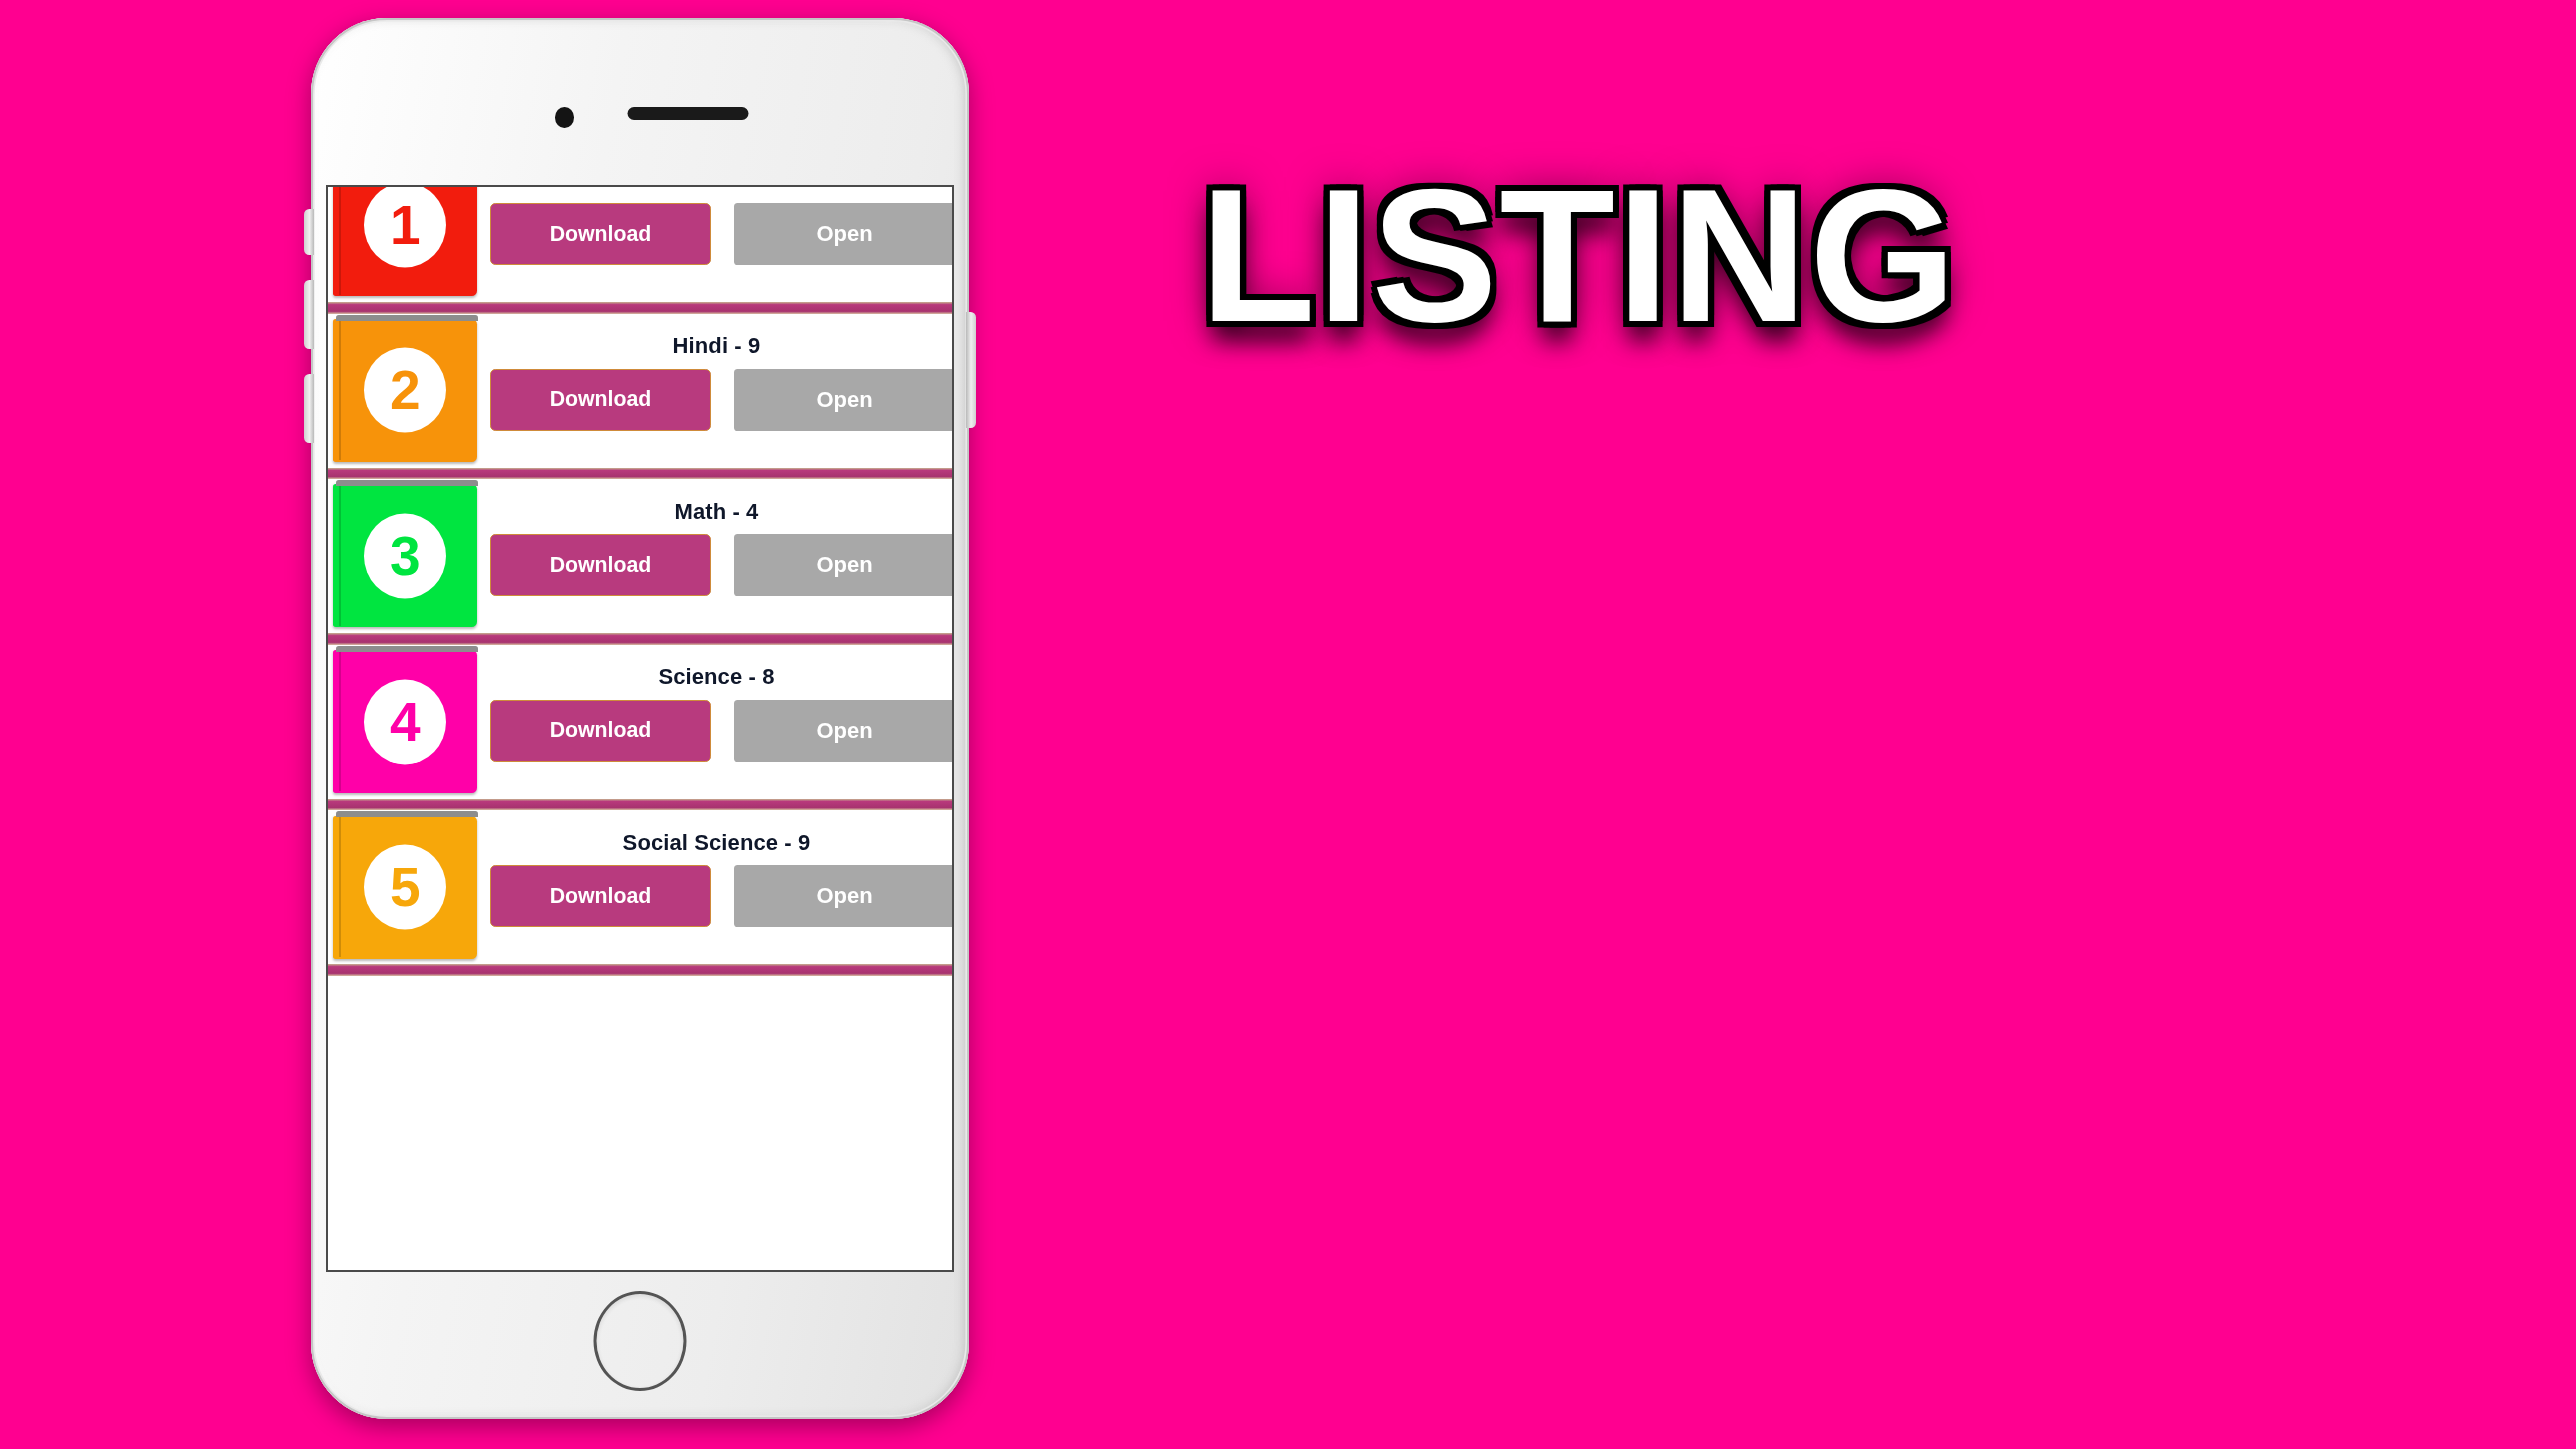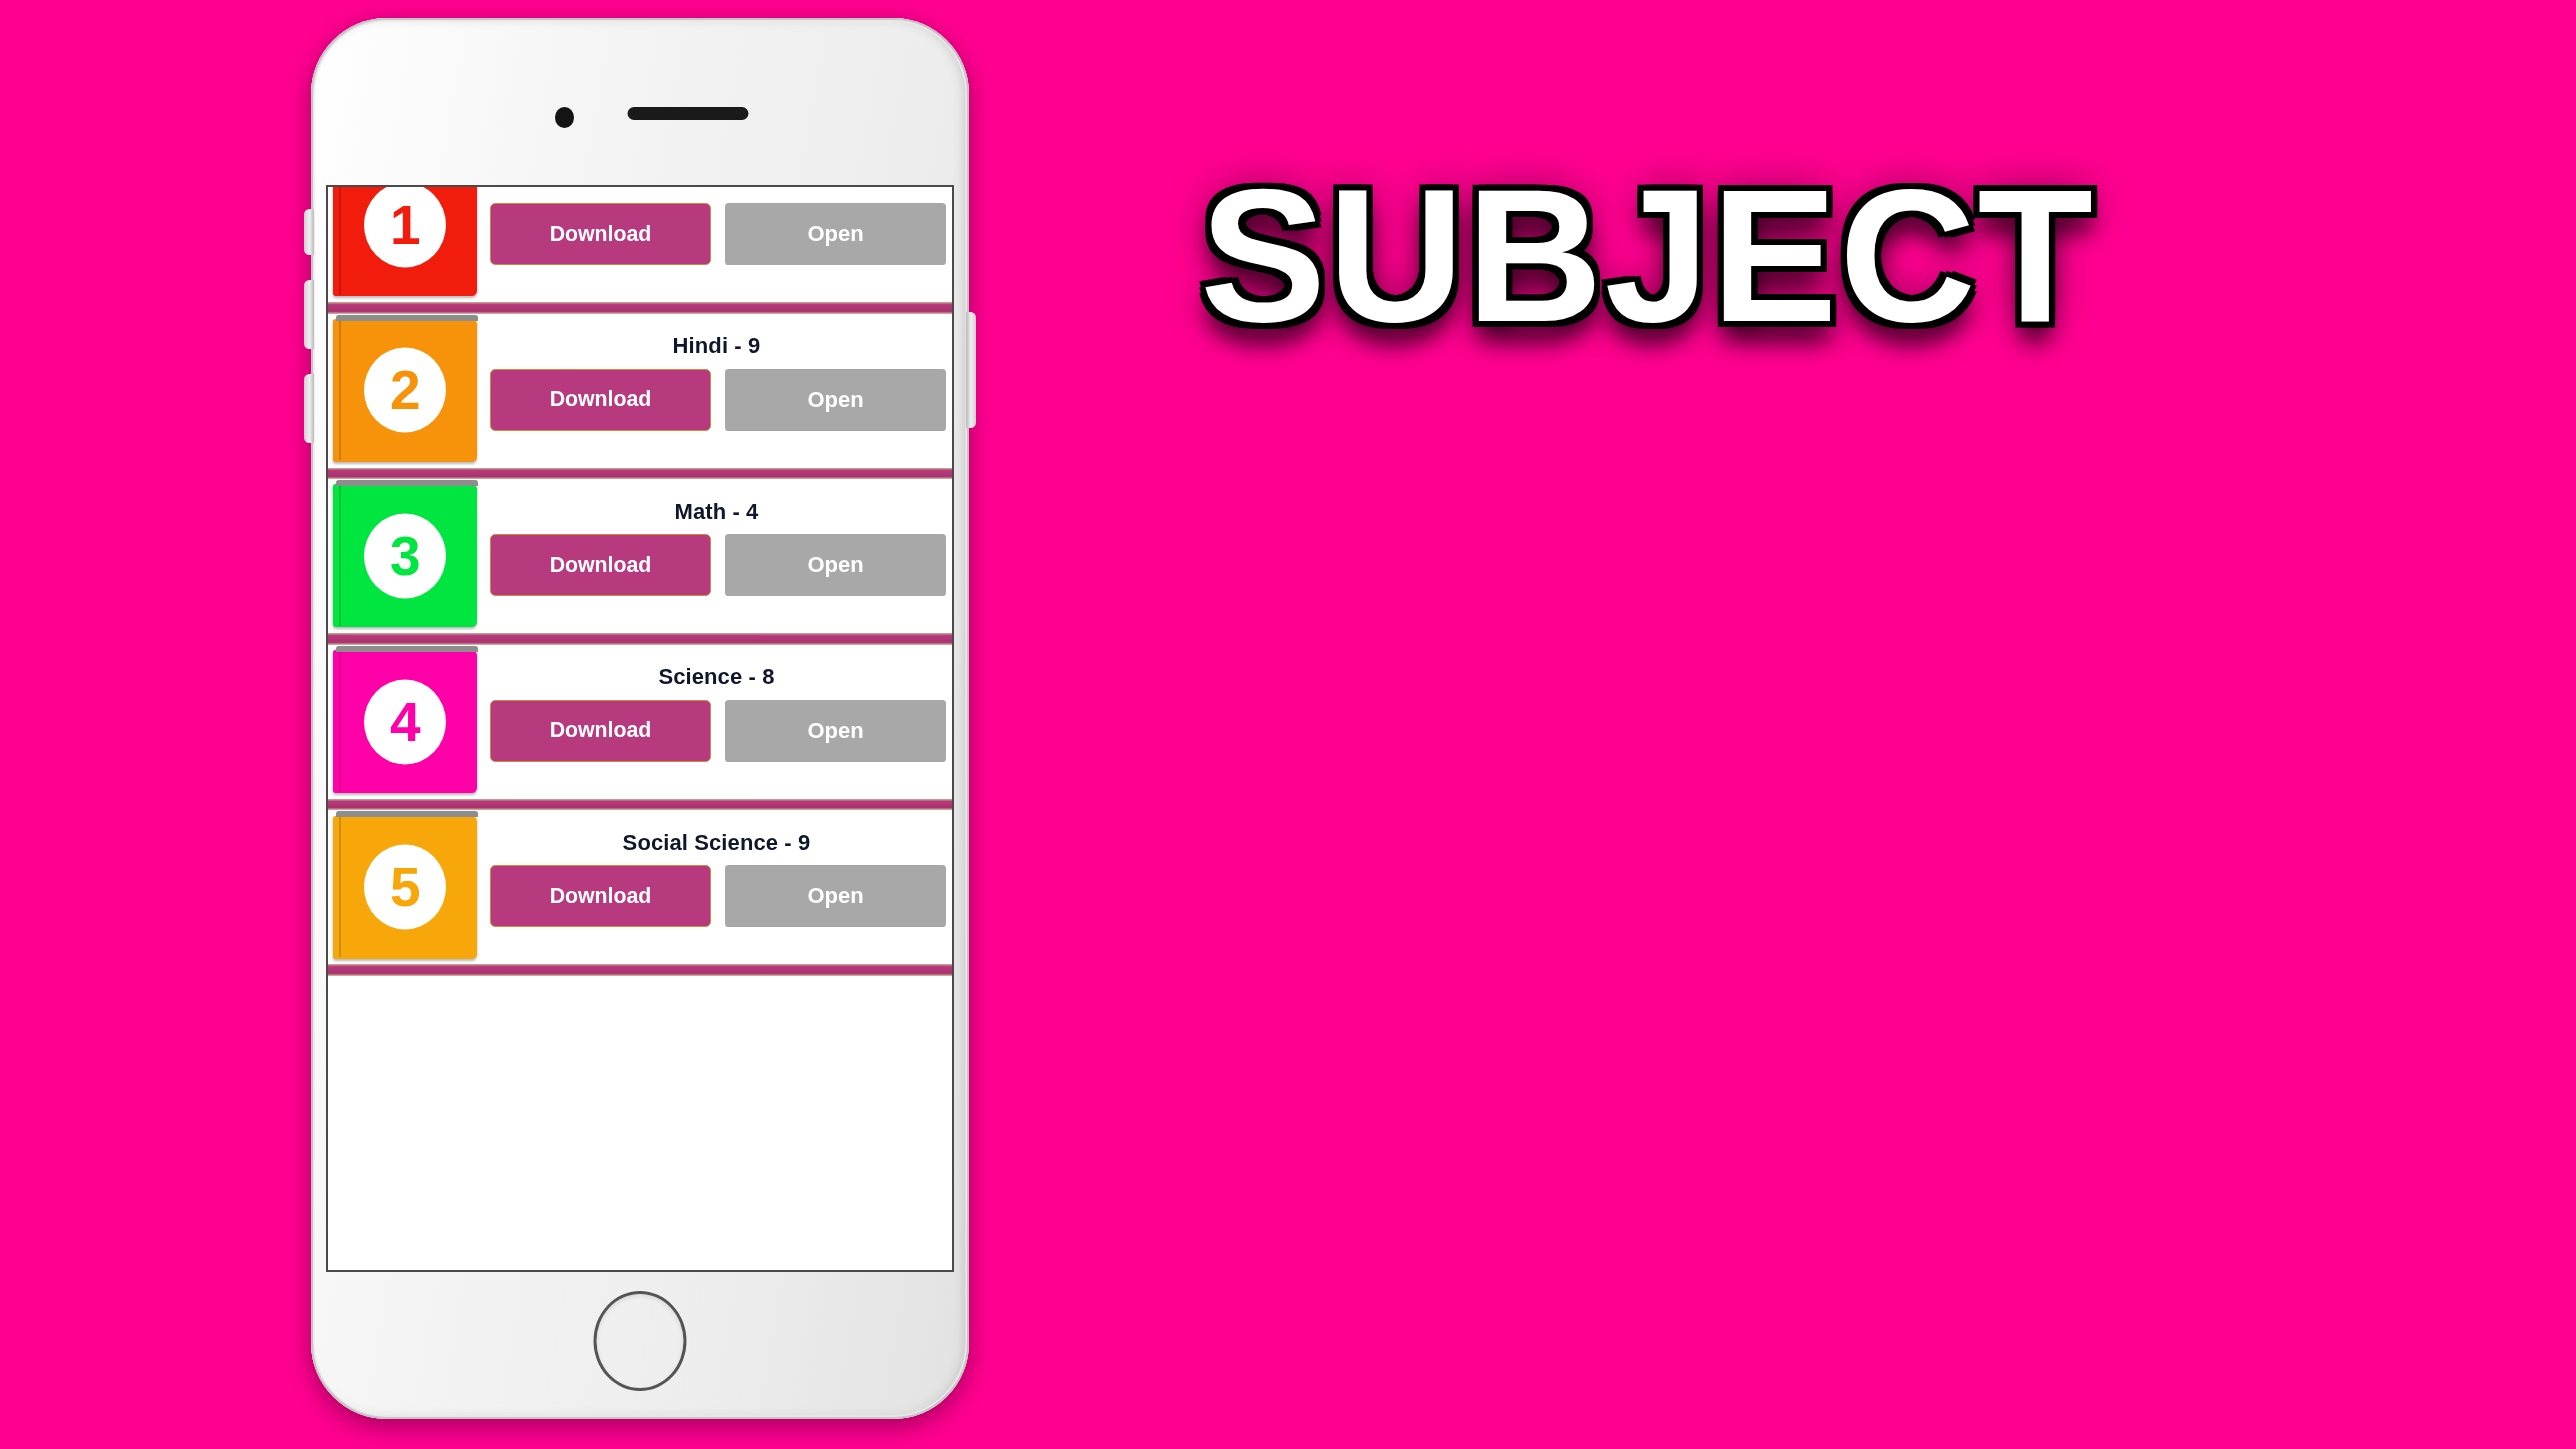--- a/index.html
+++ b/index.html
@@ -190,21 +190,21 @@
     justify-content: center;
     font-size: 55px;
     font-weight: bold;
     line-height: 1;
   }
   .btn-row {
     position: absolute;
     left: 162px;
     top: 55px;
     display: flex;
-    gap: 14px;
+    gap: 23px;
     border-radius: 16px;
   }
   .btn-download {
     width: 221px;
     height: 62px;
     background: #b83a7e;
     border: 1.8px solid #cf8b3a;
     border-radius: 5.3px;
     color: #ffffff;
     font-size: 21.3px;
@@ -335,15 +335,15 @@
           </div>
           <div class="divider"></div>
         </div>
     </div>
   </div>
 
   <div class="home-button"></div>
 </div>
 
 <div id="headline">
-  <div class="headline-word word-1">SUBJECT</div>
+  <div class="headline-word word-1">LISTING</div>
 </div>
 
 
 </body></html>

